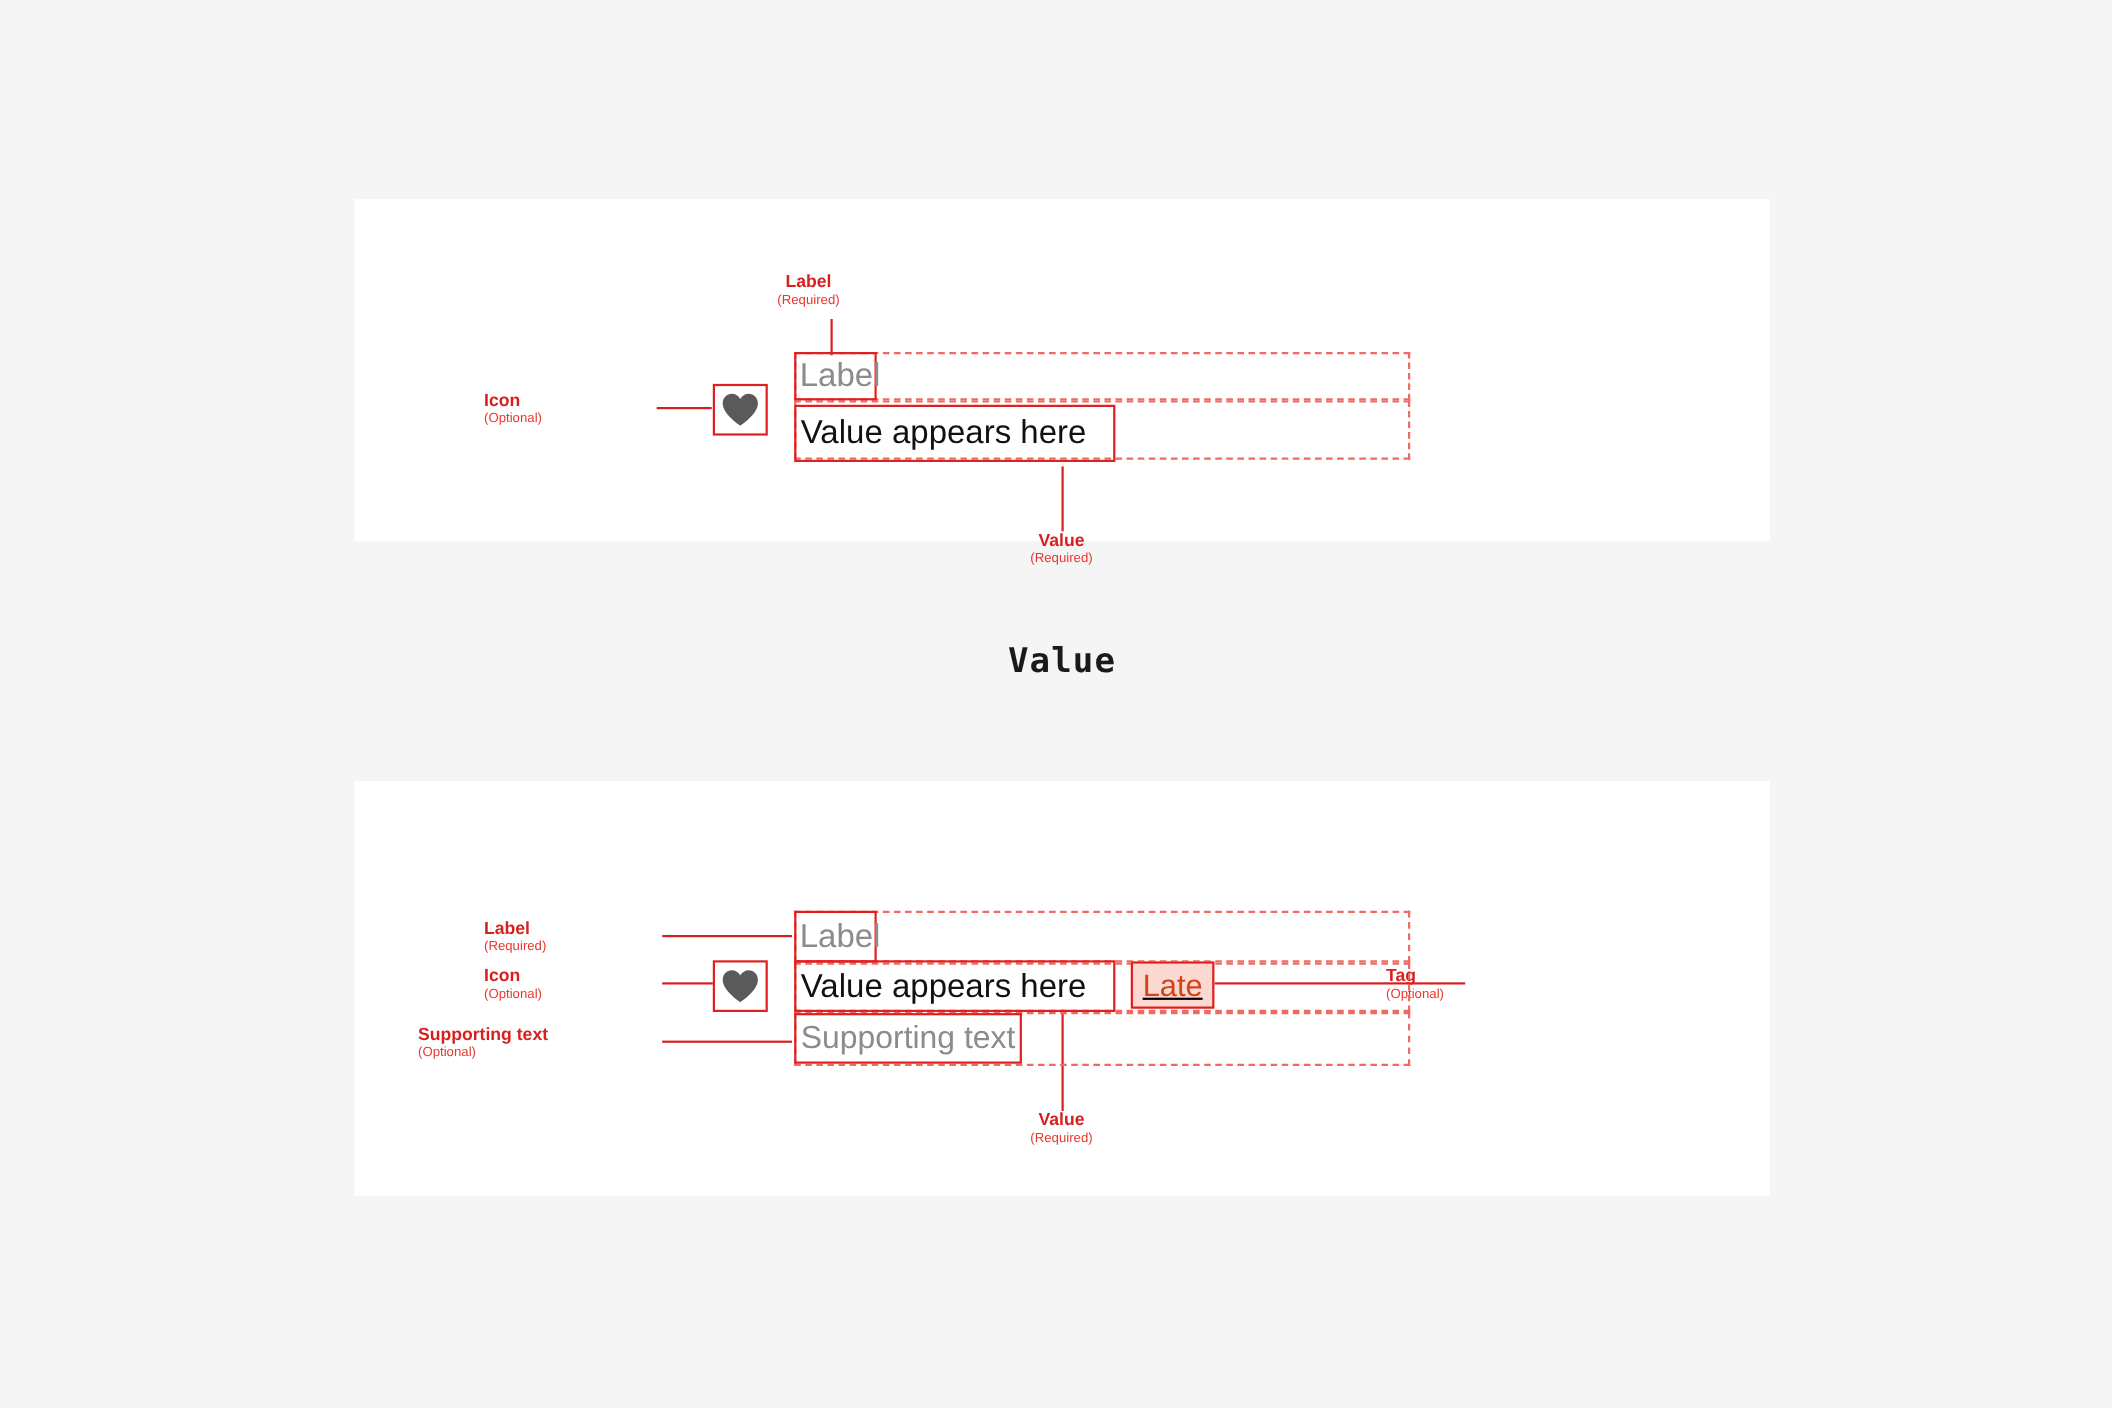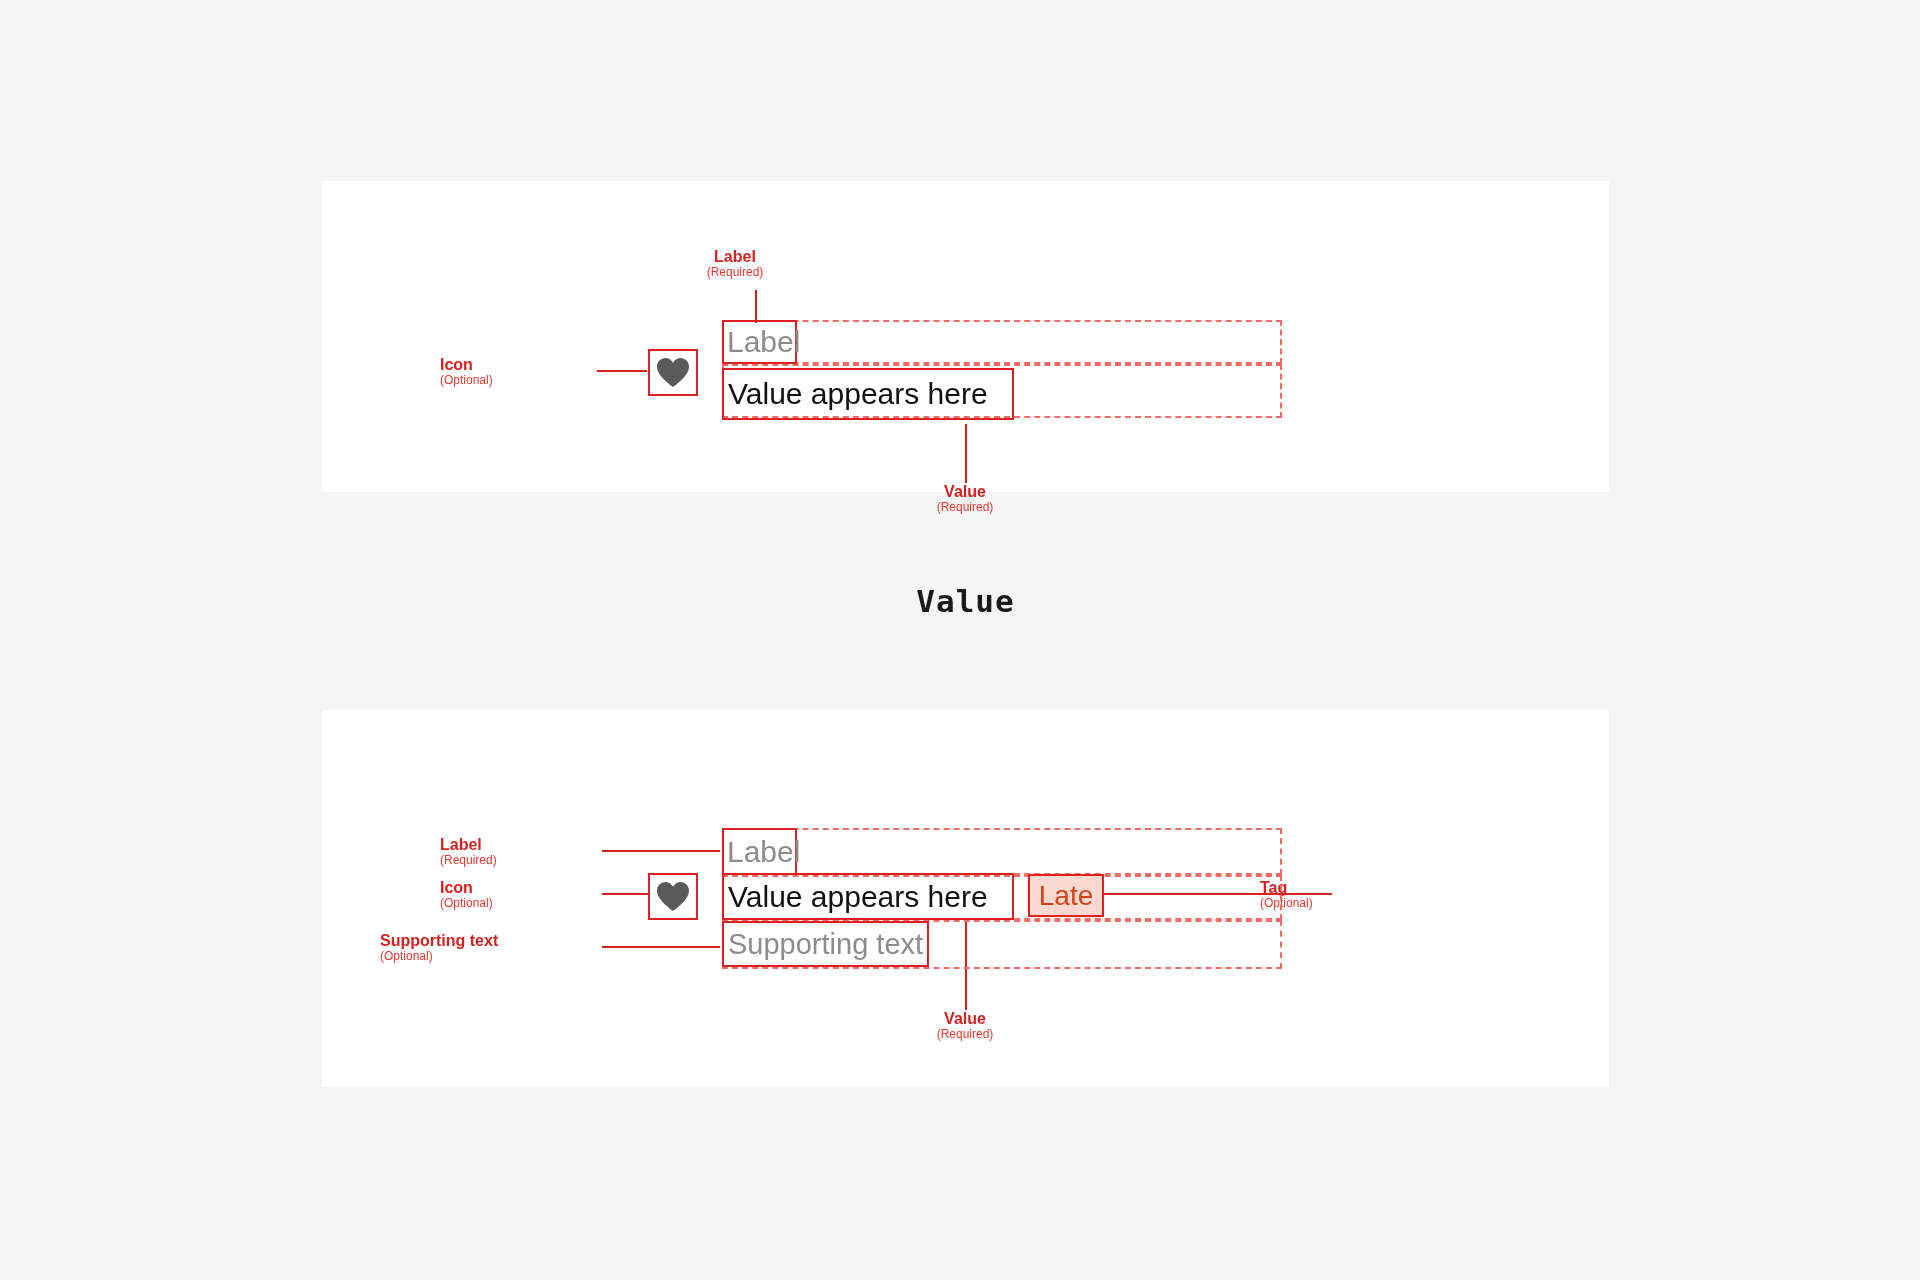--- a/index.html
+++ b/index.html
@@ -133,20 +133,21 @@
 
   
   .tag-chip {
     position: absolute;
     border: 2.4px solid #e02020;
     background: #fbd9d1;
     box-sizing: border-box;
     display: flex;
     align-items: center;
     justify-content: center;
+    text-decoration: underline;
   }
   .tag-chip span {
     color: #d2431a;
     font-size: 28px;
     font-family: "Liberation Sans", sans-serif;
     line-height: 1;
   }
 </style>
 </head>
 <body>

